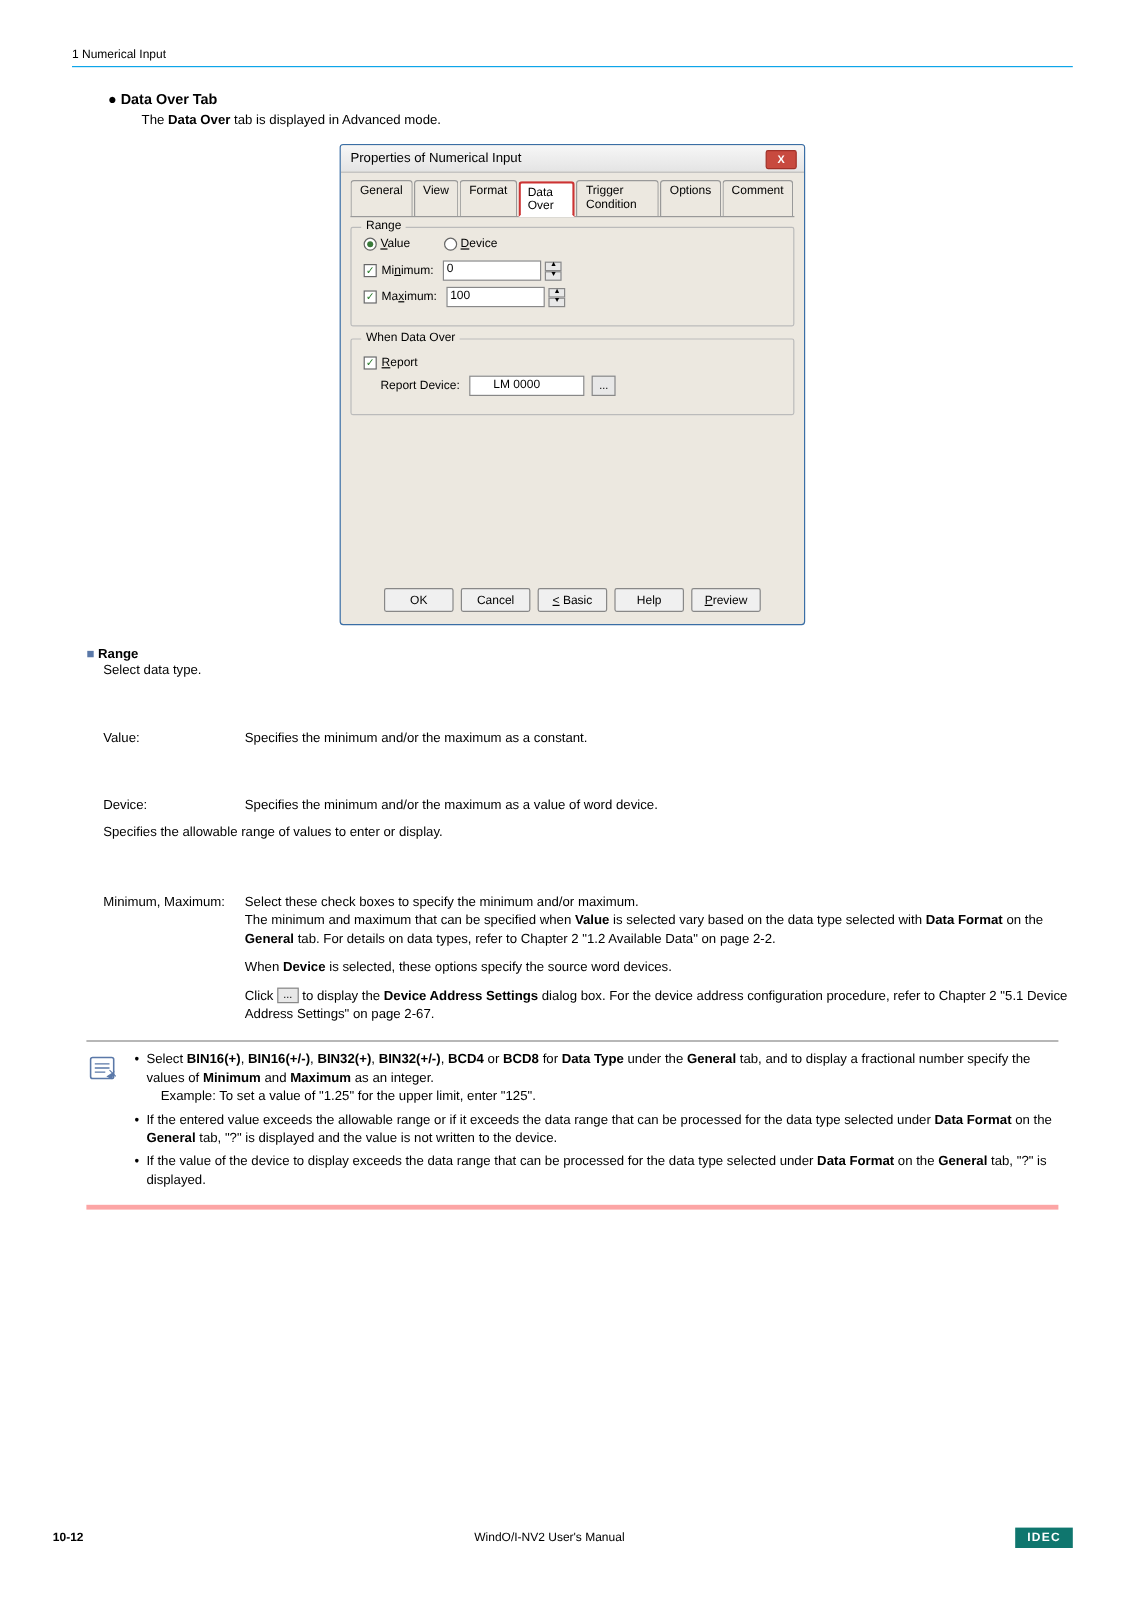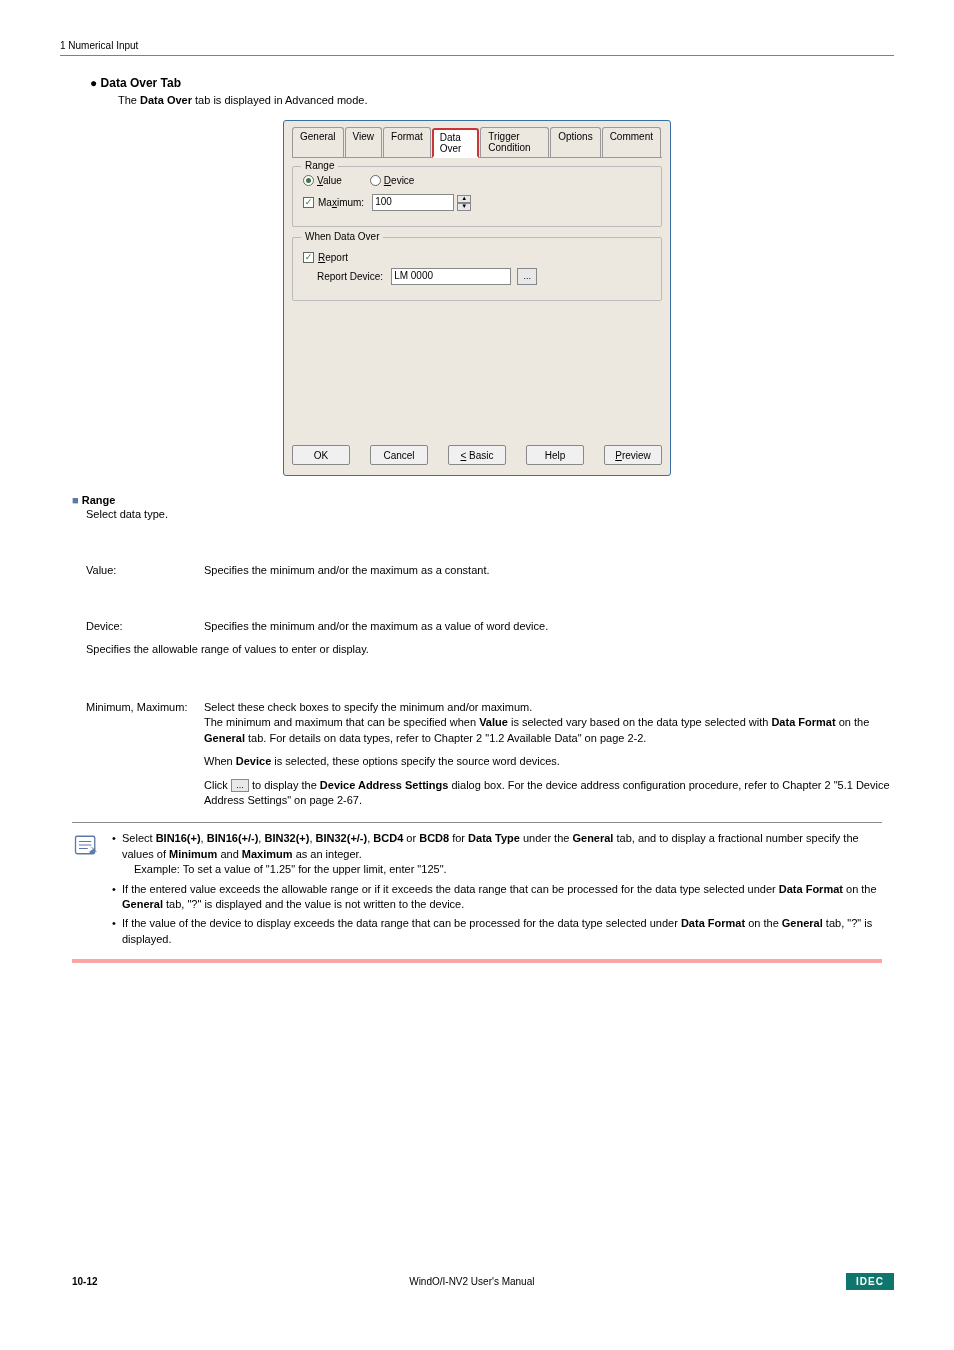--- a/index.html
+++ b/index.html
@@ -23,24 +23,24 @@
   .radio-row { display: flex; gap: 28px; margin-bottom: 8px; }
   .radio-item { display: flex; align-items: center; gap: 3px; font-size: 10px; }
   .radio { width: 11px; height: 11px; border: 1px solid #666; border-radius: 50%; background: #fff; display: inline-flex; align-items: center; justify-content: center; }
   .radio.sel::after { content: ""; width: 5px; height: 5px; background: #3a7a3a; border-radius: 50%; }
   .check-row { display: flex; align-items: center; gap: 4px; margin-bottom: 5px; font-size: 10px; }
   .chk { width: 11px; height: 11px; border: 1px solid #666; background: #fff; display: inline-flex; align-items: center; justify-content: center; }
   .chk.sel::after { content: "✓"; font-size: 9px; color: #2a7a2a; line-height: 9px; }
   .num-input { display: inline-block; width: 82px; height: 17px; border: 1px solid #888; background: #fff; font-size: 10px; padding: 1px 2px; margin-left: 4px; }
   .spin { display: inline-flex; flex-direction: column; vertical-align: middle; margin-left: -1px; }
   .spin-btn { width: 14px; height: 8px; border: 1px solid #888; background: #e8e8e8; font-size: 6px; line-height: 4px; text-align: center; }
-  .device-input { display: inline-block; width: 120px; height: 17px; border: 1px solid #888; background: #fff; font-size: 10px; padding: 1px 2px; margin-left: 4px; }
+  .device-input { display: inline-block; width: 96px; height: 17px; border: 1px solid #888; background: #fff; font-size: 10px; padding: 1px 19px; margin-left: 4px; }
   .browse-btn { display: inline-block; width: 20px; height: 17px; border: 1px solid #888; background: #e8e8e8; font-size: 9px; text-align: center; margin-left: 2px; vertical-align: top; line-height: 14px; }
   .filler { height: 130px; }
-  .buttons { display: flex; justify-content: space-between; gap: 6px; padding-top: 4px; }
+  .buttons { display: flex; justify-content: center; gap: 6px; padding-top: 4px; }
   .dlg-btn { width: 58px; height: 20px; border: 1px solid #888; background: #f0f0f0; font-size: 10px; border-radius: 2px; }
   .underline { text-decoration: underline; }
 
   .sub-heading { font-weight: bold; margin: 12px 0 2px 12px; }
   .sub-heading::before { content: "■ "; color: #5a78a8; }
   .sub-text { padding-left: 26px; margin-bottom: 8px; }
   .def-row { display: flex; padding-left: 26px; margin-bottom: 2px; margin-top: 44px; }
   .def-label { width: 118px; flex-shrink: 0; }
   .def-val { flex: 1; }
   .para { padding-left: 26px; margin: 10px 0; line-height: 1.4; }
@@ -49,39 +49,43 @@
 
   .note-box { border-top: 1px solid #888; border-bottom: 4px solid #fca5a5; margin: 14px 12px 0 12px; padding: 8px 0 8px 0; display: flex; gap: 10px; }
   .note-icon { width: 28px; height: 28px; flex-shrink: 0; }
   .note-icon svg { width: 100%; height: 100%; }
   .note-content { flex: 1; line-height: 1.4; }
   .note-content ul { list-style: none; }
   .note-content li { position: relative; padding-left: 12px; margin-bottom: 4px; }
   .note-content li::before { content: "•"; position: absolute; left: 2px; }
   .note-content .sub { padding-left: 12px; margin-bottom: 4px; }
 
-  .footer { position: absolute; bottom: 20px; left: 72px; right: 60px; display: flex; justify-content: space-between; align-items: center; font-size: 10px; }
+  .footer { position: absolute; bottom: 20px; left: 44px; right: 60px; display: flex; justify-content: space-between; align-items: center; font-size: 10px; }
   .footer .pg { font-weight: bold; }
   .footer .man { }
   .idec { background: #0f766e; color: #fff; padding: 3px 10px; font-weight: bold; letter-spacing: 1px; }
 </style>
 </head>
 <body>
 
 <div class="page">
   <div class="header-line">1 Numerical Input</div>
 
   <div class="section-title">
     <span>Data Over Tab</span>
   </div>
   <div class="intro-text">
     <span>The </span><b>Data Over</b><span> tab is displayed in Advanced mode.</span>
   </div>
 
   <div class="dialog">
+    <div class="dialog-title">
+      <span>Properties of Numerical Input</span>
+      <div class="close-btn">X</div>
+    </div>
     <div class="dialog-body">
       <div class="tabs">
         <div class="tab">General</div>
         <div class="tab">View</div>
         <div class="tab">Format</div>
         <div class="tab active">Data Over</div>
         <div class="tab">Trigger Condition</div>
         <div class="tab">Options</div>
         <div class="tab">Comment</div>
       </div>
@@ -90,20 +94,29 @@
         <div class="group-legend">Range</div>
         <div class="radio-row">
           <div class="radio-item">
             <span class="radio sel"></span>
             <span><span class="underline">V</span>alue</span>
           </div>
           <div class="radio-item">
             <span class="radio"></span>
             <span><span class="underline">D</span>evice</span>
           </div>
+        </div>
+        <div class="check-row">
+          <span class="chk sel"></span>
+          <span>Mi<span class="underline">n</span>imum:</span>
+          <span class="num-input">0</span>
+          <span class="spin">
+              <span class="spin-btn">▲</span>
+              <span class="spin-btn">▼</span>
+            </span>
         </div>
         <div class="check-row">
           <span class="chk sel"></span>
           <span>Ma<span class="underline">x</span>imum:</span>
           <span class="num-input">100</span>
           <span class="spin">
               <span class="spin-btn">▲</span>
               <span class="spin-btn">▼</span>
             </span>
         </div>

